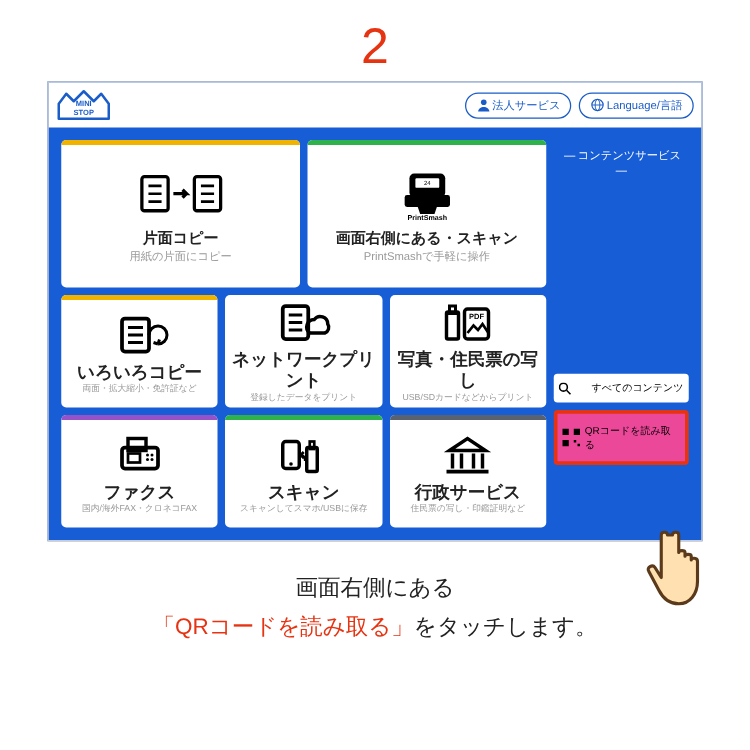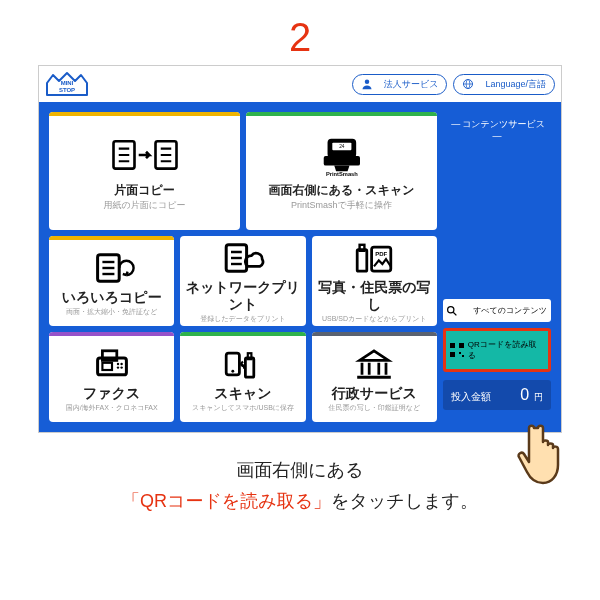--- a/index.html
+++ b/index.html
@@ -39,21 +39,21 @@
   .logo svg { width: 100%; height: 100%; }
   .header-buttons { display: flex; gap: 6px; }
   .hbtn {
     font-size: 9px;
     color: #1a5cc8;
     border: 1px solid #1a5cc8;
     border-radius: 12px;
     padding: 3px 8px;
     display: flex;
     align-items: center;
-    gap: 11px;
+    gap: 1px;
     background: #fff;
   }
   .hbtn svg { width: 12px; height: 12px; }
   .kiosk-body {
     display: flex;
     padding: 10px;
     gap: 6px;
   }
   .tile-area { flex: 1; }
   .row { display: flex; gap: 6px; margin-bottom: 6px; }
@@ -104,21 +104,21 @@
   .all-contents {
     background: #fff;
     color: #000;
     font-size: 8px;
     padding: 6px 4px;
     border-radius: 3px;
     margin: 48px 0 6px 0;
     display:flex; align-items:center; justify-content:center; gap:16px;
   }
   .qr-button {
-    background: #14b8a6;
+    background: #ec4899;
     color: #000;
     font-size: 8px;
     padding: 8px 4px;
     border-radius: 3px;
     display:flex; align-items:center; justify-content:center; gap:4px;
     border: 3px solid #e63312;
     position: relative;
   }
   .qr-icon {
     width:14px; height:14px;
@@ -345,27 +345,20 @@
         <svg width="10" height="10" viewBox="0 0 16 16">
             <circle cx="6" cy="6" r="5" fill="none" stroke="#000" stroke-width="2"></circle>
             <line x1="10" y1="10" x2="15" y2="15" stroke="#000" stroke-width="2"></line>
           </svg>
         <span>すべてのコンテンツ</span>
       </div>
       <div class="qr-button">
         <div class="qr-icon"></div>
         <span>QRコードを読み取る</span>
       </div>
-      <div class="deposit">
-        <span>投入金額</span>
-        <span>
-          <span class="deposit-amount">0</span>
-          <span class="deposit-unit">円</span>
-        </span>
-      </div>
     </div>
   </div>
 </div>
 
 <svg class="hand" viewBox="0 0 60 70">
   <path d="M22 8 c0-3 5-3 5 0 v14 c0-2 5-2 5 0 v3 c0-2 5-2 5 0 v3 c0-2 5-2 5 1 v16 c0 10-6 18-15 18 c-8 0-13-5-16-11 l-8-15 c-2-3 3-6 5-3 l5 8 v-34 c0-3 5-3 5 0 z" fill="#ffe0b0" stroke="#5a3a1a" stroke-width="2.5" stroke-linejoin="round"></path>
 </svg>
 
 <div class="caption">
   <div>画面右側にある</div>

